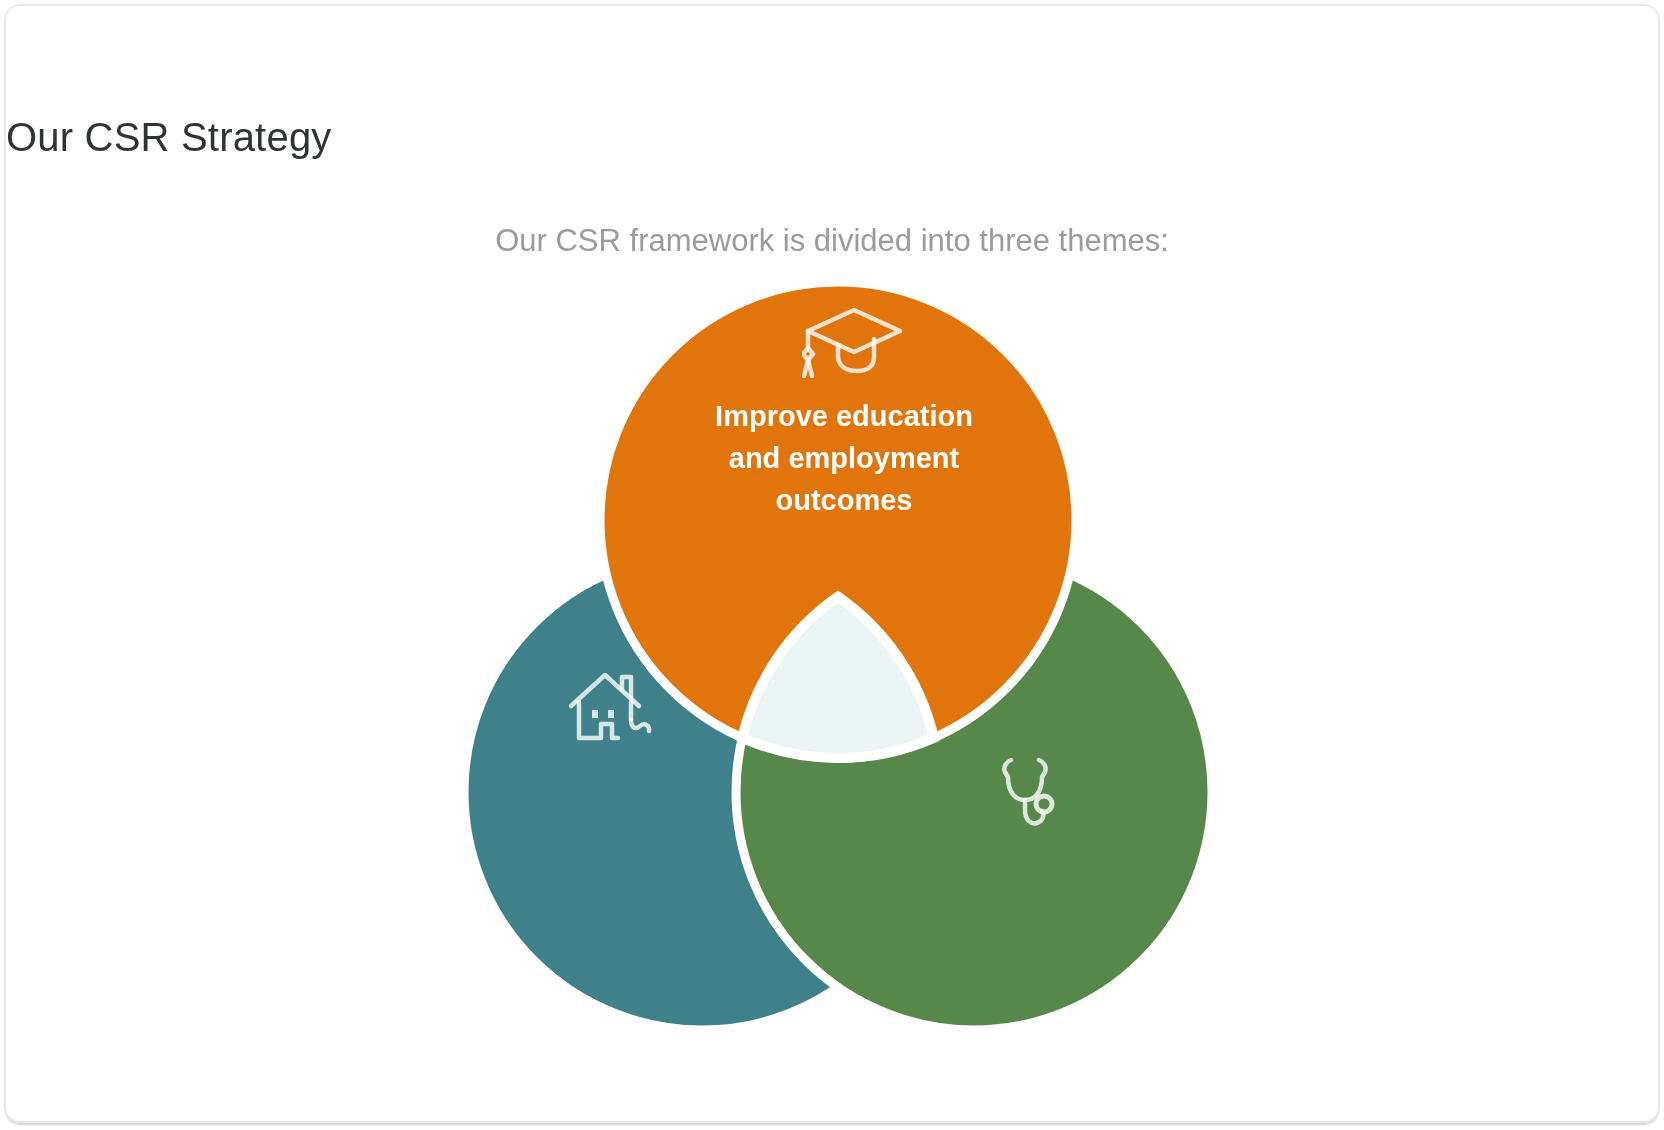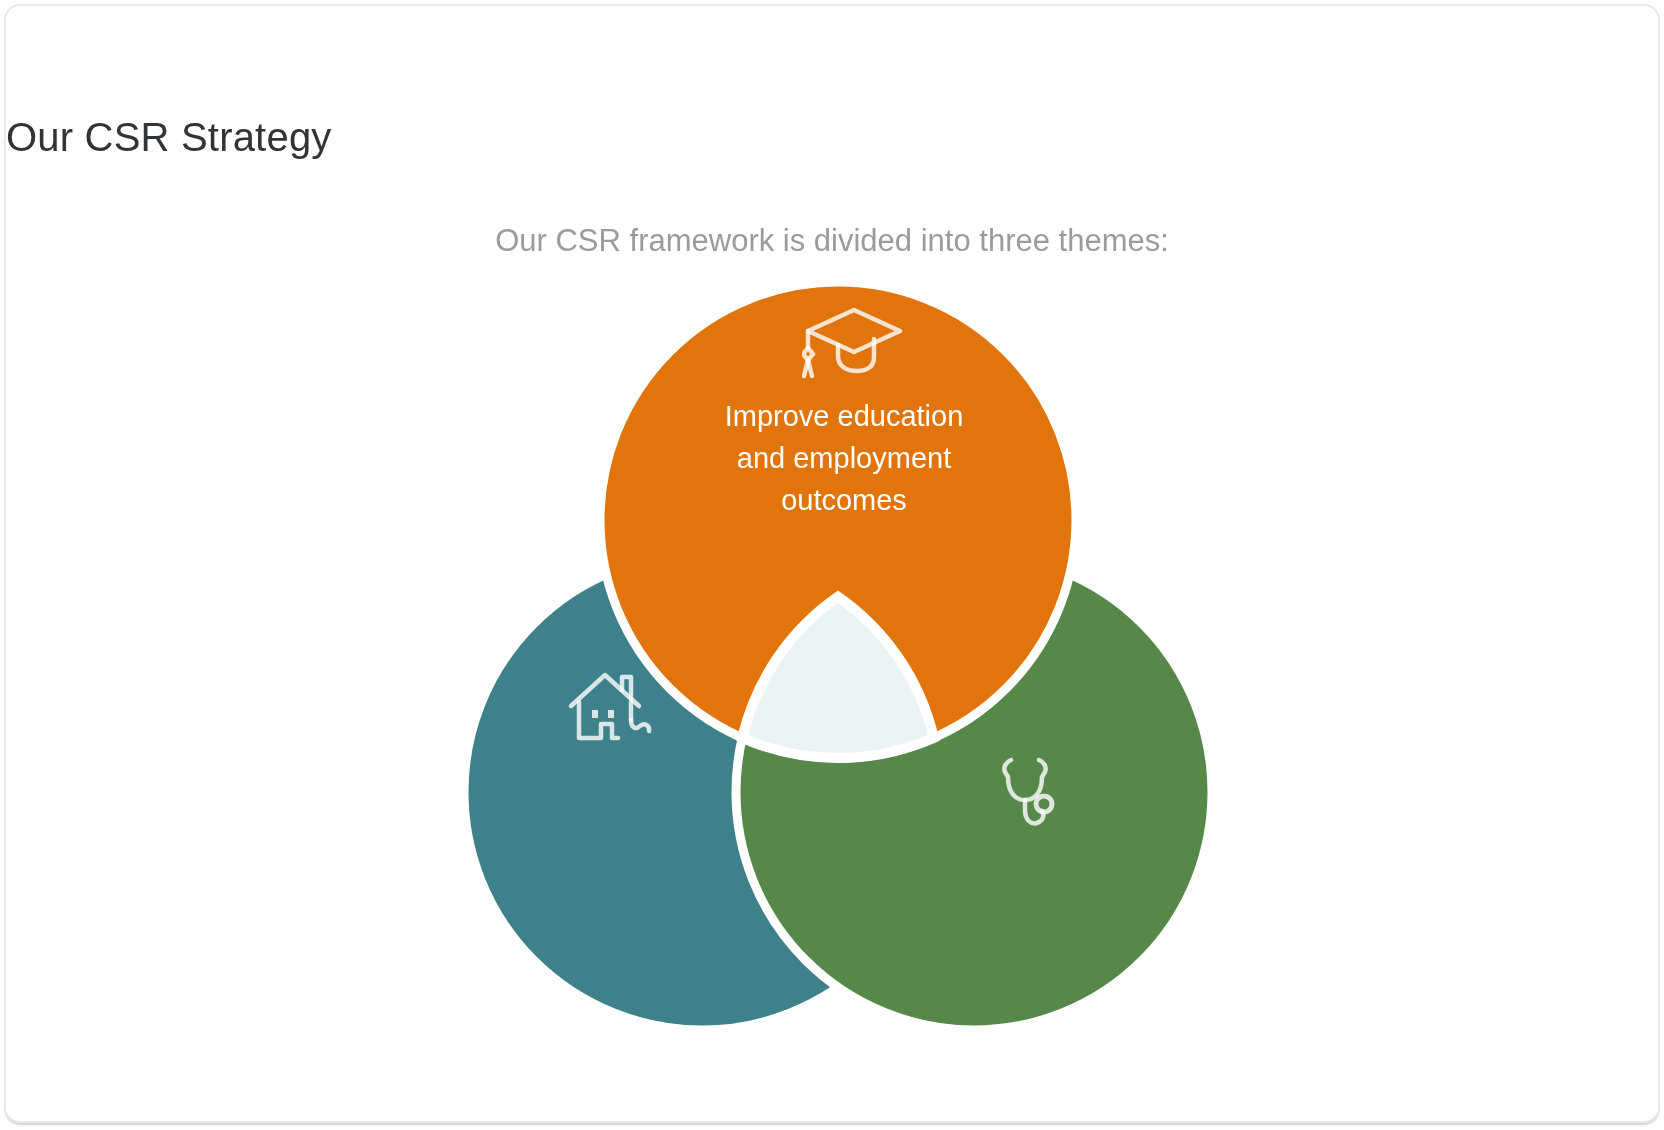--- a/index.html
+++ b/index.html
@@ -30,21 +30,21 @@
   }
   .diagram{position:absolute;left:0;top:0;width:1664px;height:1130px;}
   .venn-svg{position:absolute;left:0;top:0;}
   .circle-label{
     position:absolute;
     text-align:center;
     color:#ffffff;
     font-size:29px;line-height:42px;font-weight:400;
     white-space:pre-line;
   }
-  .label-education{left:628px;top:389px;width:420px;}
+  .label-education{left:628px;top:389px;width:420px;font-weight:bold;}
   .label-food{left:388px;top:748px;width:420px;}
   .label-health{left:820px;top:840px;width:420px;}
   .center-label{
     position:absolute;left:683px;top:629px;width:300px;
     text-align:center;
     color:#2B2D30;
     font-size:24px;line-height:35px;font-weight:700;
     white-space:pre-line;
   }
   .icon{position:absolute;}

